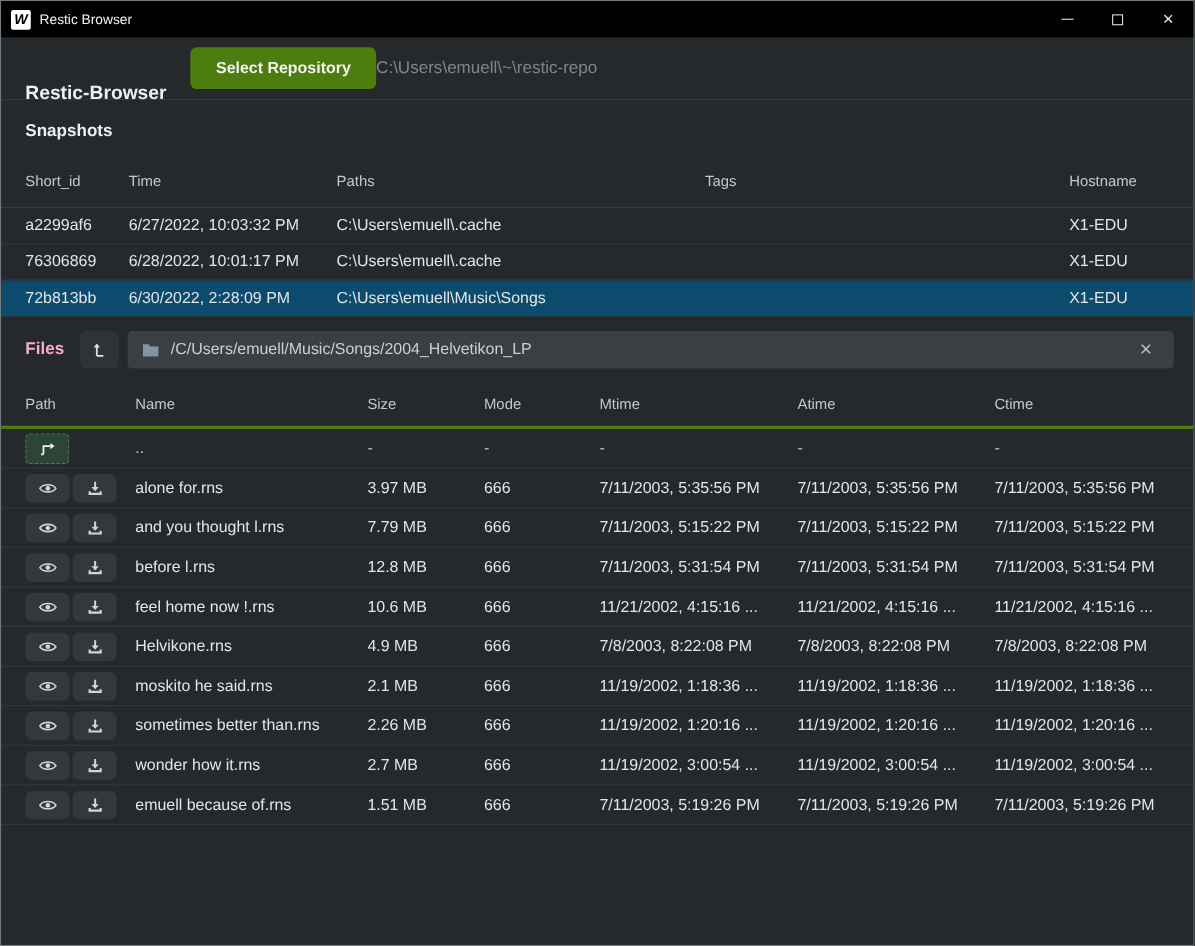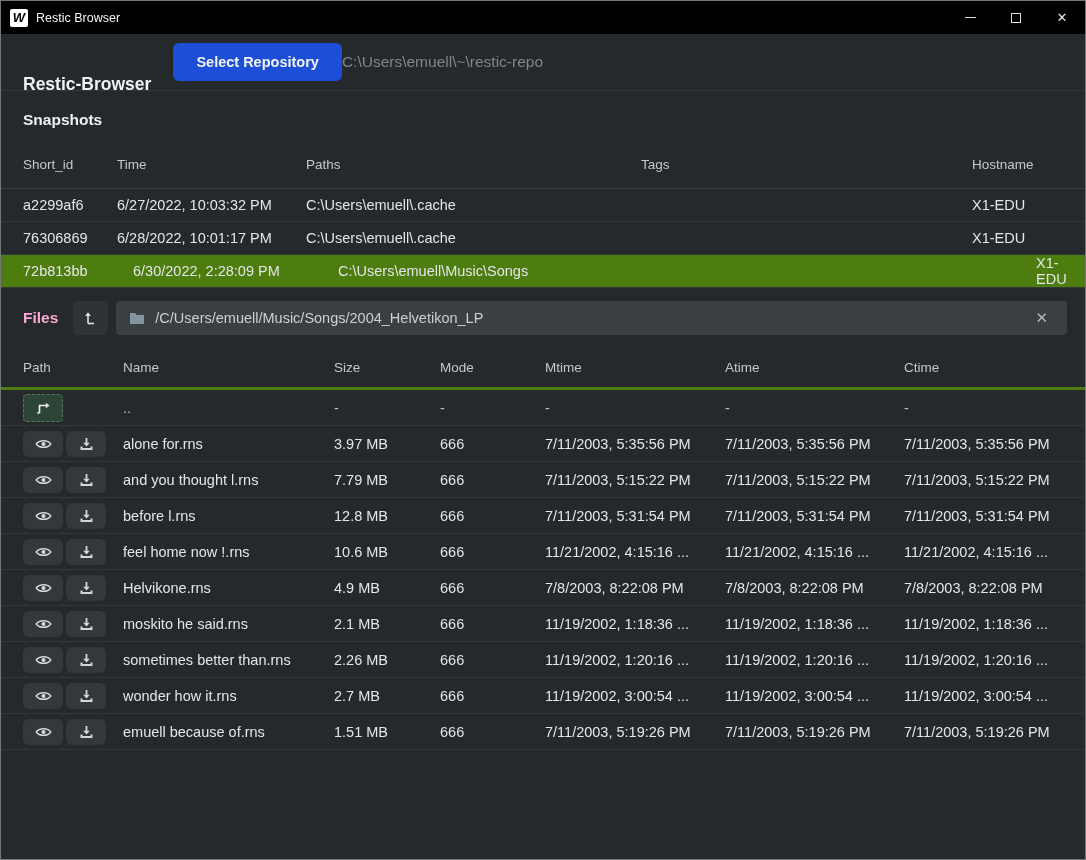--- a/index.html
+++ b/index.html
@@ -16,30 +16,30 @@
     display:flex;align-items:center;justify-content:center;
     color:#000;font-weight:bold;font-style:italic;font-size:13px;}
   .app-title{font-size:12.5px;color:#f2f3f4;flex:1;}
   .win-btn{width:46px;height:33px;display:flex;align-items:center;justify-content:center;color:#e7e8e9;}
   .min-glyph{display:block;width:11px;height:0;border-top:1.5px solid #dcdedf;}
   .max-glyph{display:block;width:10px;height:10px;border:1.2px solid #dcdedf;}
   .close-glyph{font-size:13px;}
   
   .header{height:57px;display:flex;align-items:center;border-bottom:1px solid #333739;}
   .header-title{font-size:17.5px;font-weight:bold;color:#eef0f1;margin-left:22px;margin-top:44px;}
-  .repo-btn{margin-left:22px;background:#1d4ed8;color:#f2f4f3;border:none;border-radius:6px;
+  .repo-btn{margin-left:22px;background:#4d7c0f;color:#f2f4f3;border:none;border-radius:6px;
     padding:11px 23px;font-size:14.5px;font-weight:bold;font-family:inherit;}
   .repo-path{font-size:15.5px;color:#7e868c;}
   
   .section-title{padding:20px 22px 12px;font-size:15.5px;font-weight:bold;color:#edeff0;}
   .s-head{display:flex;align-items:center;height:48px;padding-left:22px;
     font-size:13.5px;color:#c3c8cb;border-bottom:1px solid #3a3e41;}
   .s-row{display:flex;align-items:center;height:33px;padding-left:22px;
     font-size:14.5px;color:#e3e6e8;border-bottom:1px solid #33373a;}
-  .s-row.selected{background:#4d7c0f;gap:16px;}
+  .s-row.selected{background:#0c4a6e;}
   .sc-id{width:94px;}
   .sc-time{width:189px;}
   .sc-paths{width:335px;}
   .sc-tags{width:331px;}
   .sc-host{flex:1;}
   
   .files-bar{display:flex;align-items:center;padding:13px 18px 13px 22px;}
   .files-label{font-size:15.5px;font-weight:bold;color:#f9a8d4;}
   .uplevel-btn{width:35px;height:34px;margin-left:15px;background:#2f3336;border:none;border-radius:5px;
     display:flex;align-items:center;justify-content:center;color:#dfe2e4;}

